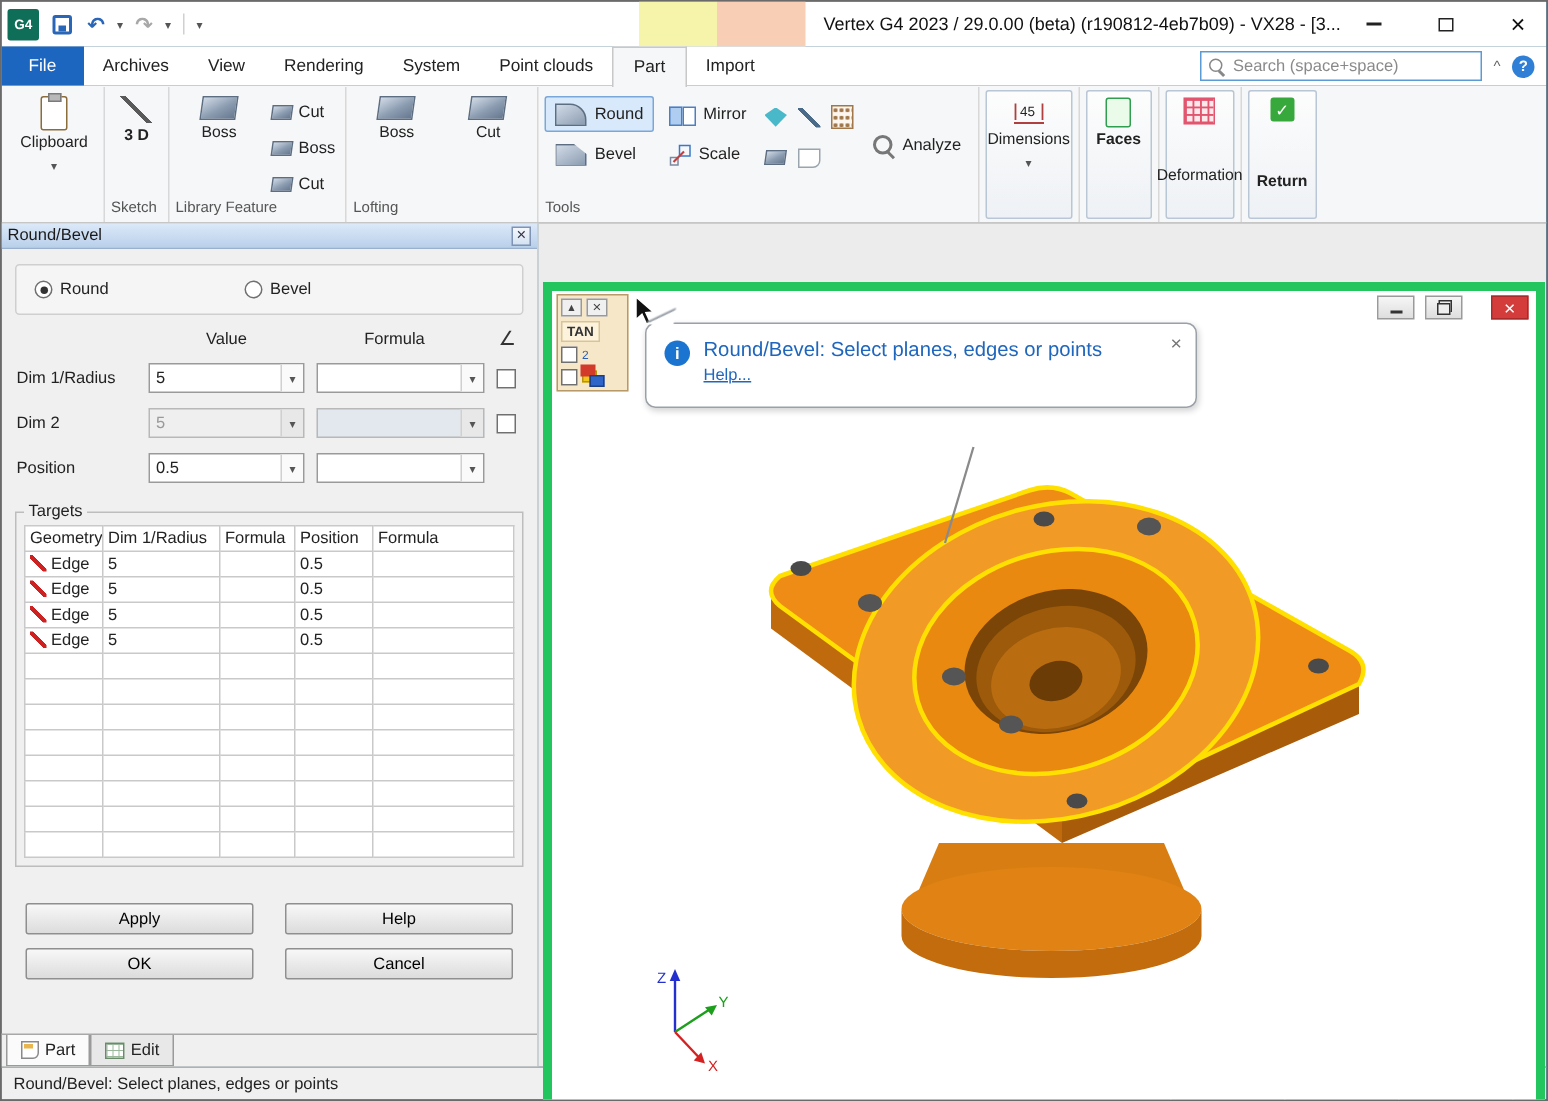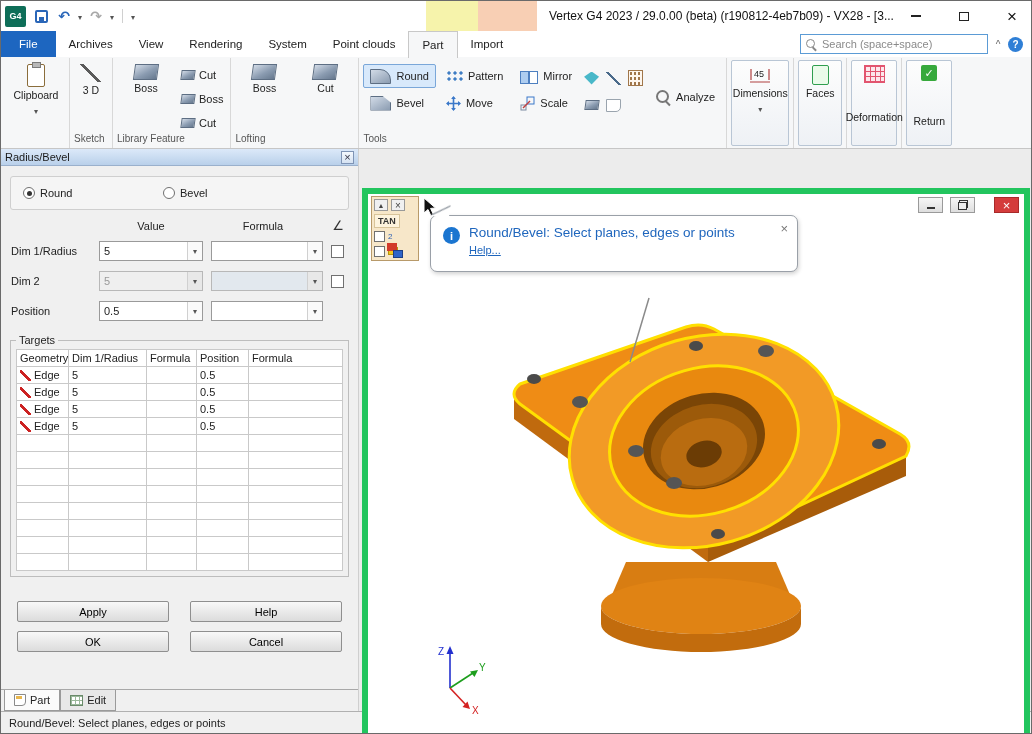--- a/index.html
+++ b/index.html
@@ -47,21 +47,21 @@
   .help-circle { width:15px; height:15px; border-radius:50%; background:#2f7fd6; color:#fff; font-size:10px; font-weight:bold; display:flex; align-items:center; justify-content:center; margin:auto 8px auto 0; }
   .help-circle::before { content:"?"; }
 
   
   .ribbon { height:92px; background:#f6f7f8; border-bottom:1px solid #c6c6c6; display:flex; padding:1px 2px 0; flex:0 0 auto; }
   .rgroup { border-right:1px solid #d8d8d8; padding:2px 4px; display:flex; flex-direction:column; }
   .rgc { flex:1; display:flex; align-items:stretch; gap:3px; }
   .rgl { height:13px; font-size:10px; color:#555; text-align:left; }
   .btn-lg { width:58px; display:flex; flex-direction:column; align-items:center; justify-content:flex-start; gap:2px; padding:4px 1px 2px; border-radius:2px; font-size:10.5px; text-align:center; }
   .btn-lg .lbl { line-height:1.2; }
-  .btn-lg.narrow { width:34px; }
+  .btn-lg.narrow { width:34px;font-weight:bold; }
   .framed { border:1px solid #b9c6d5; background:linear-gradient(#fdfdfd,#eef1f5); }
   .btn-md { display:flex; align-items:center; gap:5px; padding:2px 6px; height:24px; border:1px solid transparent; border-radius:2px; font-size:11px; white-space:nowrap; }
   .btn-md.active { border-color:#7aa7d9; background:#d8e9fb; }
   .btn-sm { display:flex; align-items:center; gap:4px; padding:1px 3px; height:21px; font-size:11px; white-space:nowrap; }
   .tcol { display:flex; flex-direction:column; justify-content:flex-start; gap:3px; padding-top:4px; }
   .tcol.center { justify-content:center; padding-top:0; }
   .ticon-grid { display:grid; grid-template-columns:repeat(3,19px); grid-auto-rows:24px; gap:3px; padding-top:6px; align-items:center; justify-items:center; }
 
   
   .ic-clipboard { width:18px; height:23px; background:#fff; border:1.5px solid #8a6d3b; border-radius:2px; position:relative; }
@@ -299,33 +299,20 @@
             <span class="ic-roundr"></span>
             <span>Round</span>
           </div>
           <div class="btn-md">
             <span class="ic-bevelr"></span>
             <span>Bevel</span>
           </div>
         </div>
         <div class="tcol">
           <div class="btn-md">
-            <span class="ic-pattern"></span>
-            <span>Pattern</span>
-          </div>
-          <div class="btn-md">
-            <svg width="15" height="15" viewBox="0 0 15 15">
-                <path d="M7.5 1 L7.5 14 M1 7.5 L14 7.5" stroke="#3a78c9" stroke-width="1.6"></path>
-                <path d="M7.5 0 l-2.4 3 h4.8 Z M7.5 15 l-2.4 -3 h4.8 Z M0 7.5 l3 -2.4 v4.8 Z M15 7.5 l-3 -2.4 v4.8 Z" fill="#3a78c9"></path>
-              </svg>
-            <span>Move</span>
-          </div>
-        </div>
-        <div class="tcol">
-          <div class="btn-md">
             <span class="ic-mirror"></span>
             <span>Mirror</span>
           </div>
           <div class="btn-md">
             <svg width="15" height="15" viewBox="0 0 15 15">
                 <rect x="1" y="9" width="5" height="5" fill="none" stroke="#7a8aa0"></rect>
                 <rect x="7" y="1" width="7" height="7" fill="none" stroke="#3a78c9"></rect>
                 <path d="M3 12 L10 5" stroke="#c04040" stroke-width="1.4"></path>
               </svg>
             <span>Scale</span>
@@ -387,21 +374,21 @@
         </div>
       </div>
     </div>
 
   </div>
 
   <div class="main">
 
     <div class="panel">
       <div class="panel-hdr">
-        <span>Radius/Bevel</span>
+        <span>Round/Bevel</span>
         <span class="x"></span>
       </div>
 
       <div class="mode-box">
         <label class="radio-item first">
           <span class="radio checked"></span>
           <span>Round</span>
         </label>
         <label class="radio-item">
           <span class="radio"></span>

